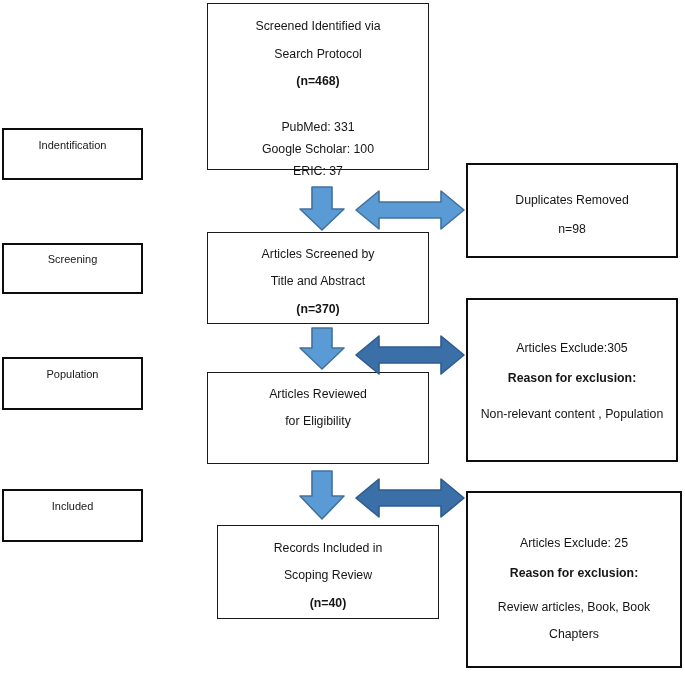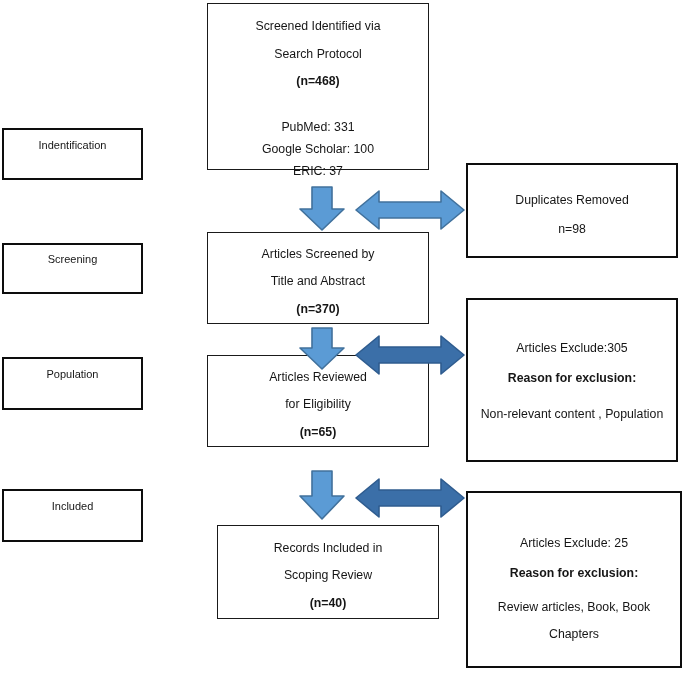--- a/index.html
+++ b/index.html
@@ -94,24 +94,23 @@
   <span class="ln" style="line-height:22px;">Google Scholar: 100</span>
   <span class="ln" style="line-height:22px;">ERIC: 37</span>
 </div>
 
 <div class="stage flow-box" style="left:207px; top:232px; width:222px; height:92px; padding-top:8px;">
   <span class="ln" style="line-height:26px;">Articles Screened by</span>
   <span class="ln" style="line-height:28px;">Title and Abstract</span>
   <span class="ln b" style="line-height:28px;">(n=370)</span>
 </div>
 
-<div class="stage flow-box" style="left:207px; top:355px; width:222px; height:92px; padding-top:8px;">
+<div class="stage flow-box" style="left:207px; top:372px; width:222px; height:92px; padding-top:8px;">
   <span class="ln" style="line-height:26px;">Articles Reviewed</span>
   <span class="ln" style="line-height:28px;">for Eligibility</span>
-  <span class="ln b" style="line-height:28px;">(n=65)</span>
 </div>
 
 <div class="stage flow-box" style="left:207px; top:525px; width:222px; height:94px; padding-top:9px;margin-left:10px;">
   <span class="ln" style="line-height:26px;">Records Included in</span>
   <span class="ln" style="line-height:28px;">Scoping Review</span>
   <span class="ln b" style="line-height:28px;">(n=40)</span>
 </div>
 
 <div class="stage excl-box" style="left:466px; top:163px; width:212px; height:95px; padding-top:23px;">
   <span class="ln" style="line-height:24px;">Duplicates Removed</span>

